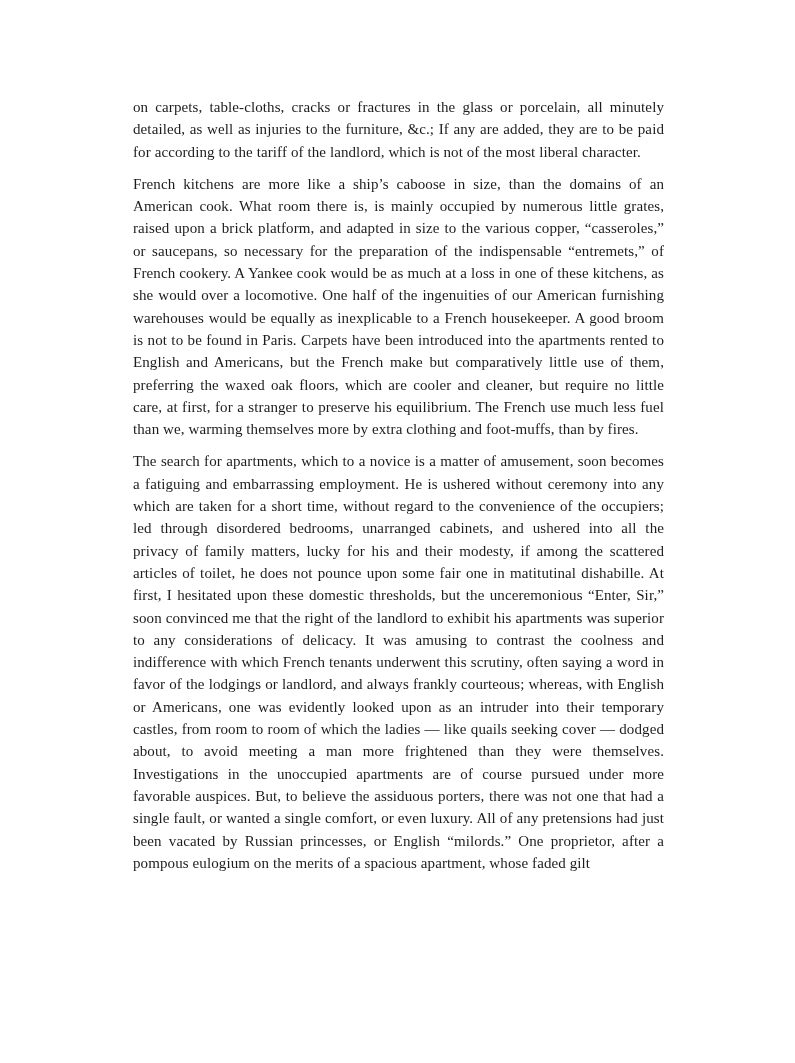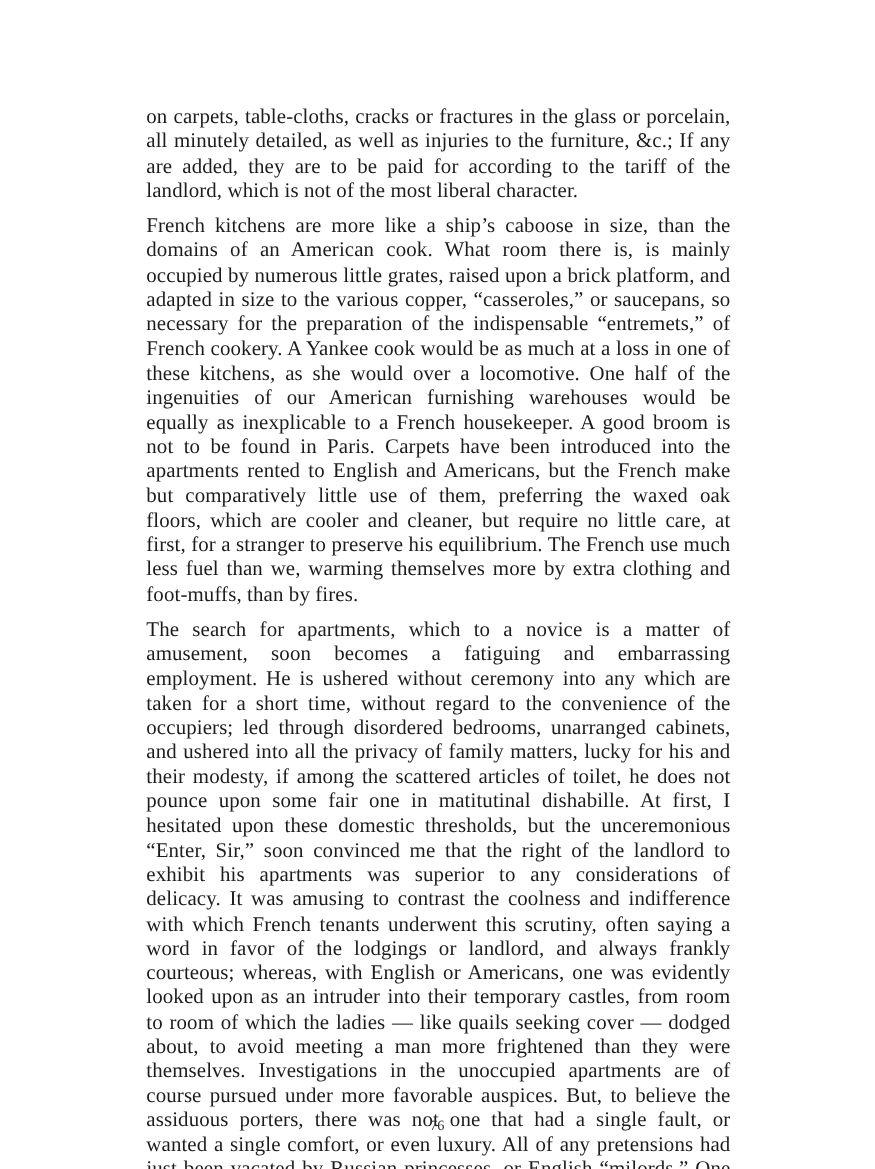--- a/index.html
+++ b/index.html
@@ -17,21 +17,21 @@
     color: #1c1c1c;
   }
   .text-block {
     position: absolute;
     top: 96px;
     left: 133px;
     width: 531px;
   }
   .text-block p {
     margin: 0 0 10px 0;
-    font-size: 19px;
+    font-size: 15px;
     line-height: 22.3px;
     text-align: justify;
     text-justify: inter-word;
     letter-spacing: 0.1px;
   }
   .page-number {
     position: absolute;
     bottom: 32px;
     left: 0;
     width: 100%;
@@ -42,14 +42,13 @@
 </style>
 </head>
 <body>
 
 <div class="page">
   <div class="text-block">
     <p>on carpets, table-cloths, cracks or fractures in the glass or porcelain, all minutely detailed, as well as injuries to the furniture, &amp;c.; If any are added, they are to be paid for according to the tariff of the landlord, which is not of the most liberal character.</p>
     <p>French kitchens are more like a ship’s caboose in size, than the domains of an American cook. What room there is, is mainly occupied by numerous little grates, raised upon a brick platform, and adapted in size to the various copper, “casseroles,” or saucepans, so necessary for the preparation of the indispensable “entremets,” of French cookery. A Yankee cook would be as much at a loss in one of these kitchens, as she would over a locomotive. One half of the ingenuities of our American furnishing warehouses would be equally as inexplicable to a French housekeeper. A good broom is not to be found in Paris. Carpets have been introduced into the apartments rented to English and Americans, but the French make but comparatively little use of them, preferring the waxed oak floors, which are cooler and cleaner, but require no little care, at first, for a stranger to preserve his equilibrium. The French use much less fuel than we, warming themselves more by extra clothing and foot-muffs, than by fires.</p>
     <p>The search for apartments, which to a novice is a matter of amusement, soon becomes a fatiguing and embarrassing employment. He is ushered without ceremony into any which are taken for a short time, without regard to the convenience of the occupiers; led through disordered bedrooms, unarranged cabinets, and ushered into all the privacy of family matters, lucky for his and their modesty, if among the scattered articles of toilet, he does not pounce upon some fair one in matitutinal dishabille. At first, I hesitated upon these domestic thresholds, but the unceremonious “Enter, Sir,” soon convinced me that the right of the landlord to exhibit his apartments was superior to any considerations of delicacy. It was amusing to contrast the coolness and indifference with which French tenants underwent this scrutiny, often saying a word in favor of the lodgings or landlord, and always frankly courteous; whereas, with English or Americans, one was evidently looked upon as an intruder into their temporary castles, from room to room of which the ladies — like quails seeking cover — dodged about, to avoid meeting a man more frightened than they were themselves. Investigations in the unoccupied apartments are of course pursued under more favorable auspices. But, to believe the assiduous porters, there was not one that had a single fault, or wanted a single comfort, or even luxury. All of any pretensions had just been vacated by Russian princesses, or English “milords.” One proprietor, after a pompous eulogium on the merits of a spacious apartment, whose faded gilt</p>
   </div>
-  <div class="page-number">76</div>
 </div>
 
 </body></html>

